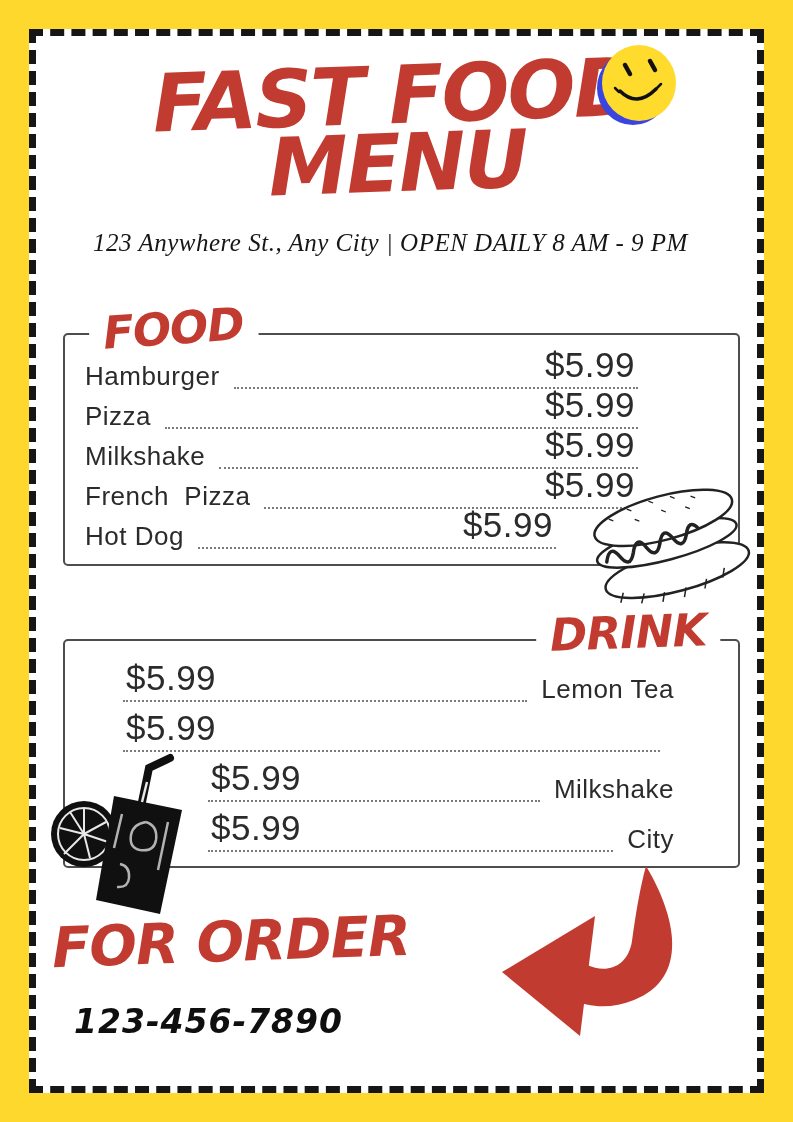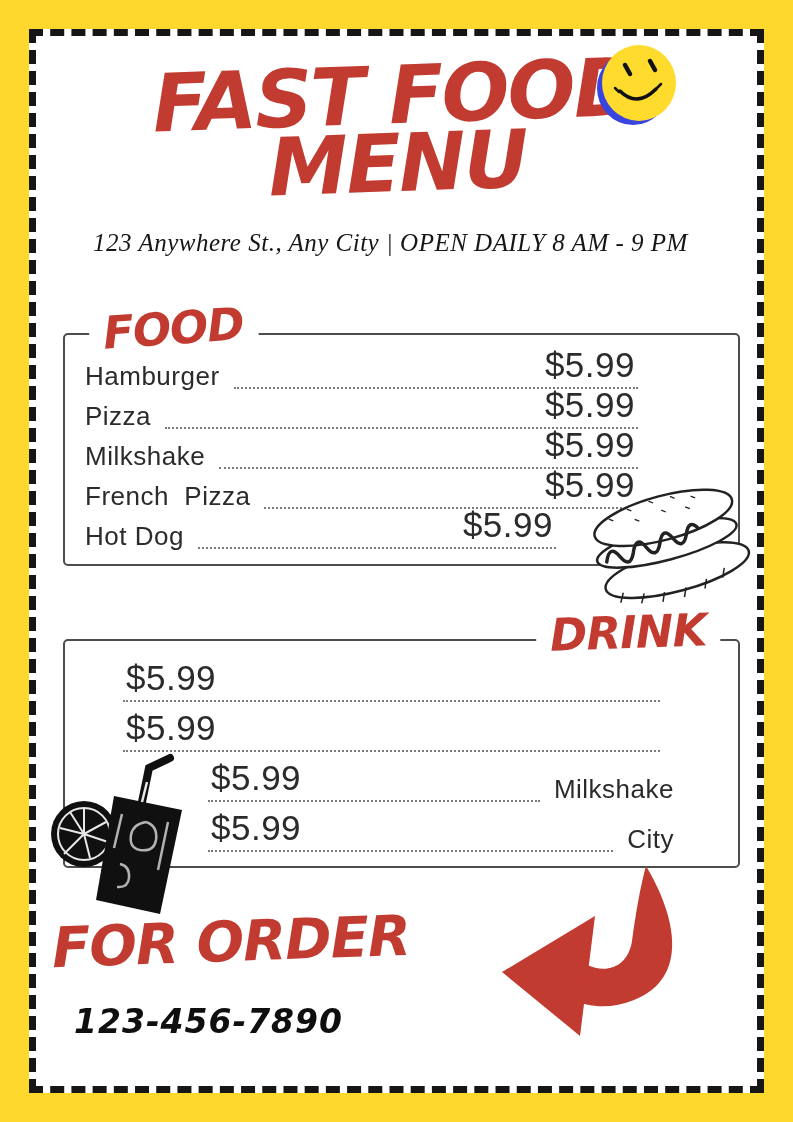--- a/index.html
+++ b/index.html
@@ -206,20 +206,21 @@
     </svg>
   </div>
 
   <div class="menu-box" id="drink-box">
     <div class="brush box-label" id="drink-label">DRINK</div>
     <div class="rows" id="drink-rows">
         <div class="row">
           <span class="lead lead-drink">
             <span class="price">$5.99</span>
           </span>
+          <span class="nm">Lemon Tea</span>
         </div>
         <div class="row">
           <span class="lead lead-drink">
             <span class="price">$5.99</span>
           </span>
         </div>
         <div class="row">
           <span class="lead lead-drink">
             <span class="price">$5.99</span>
           </span>

